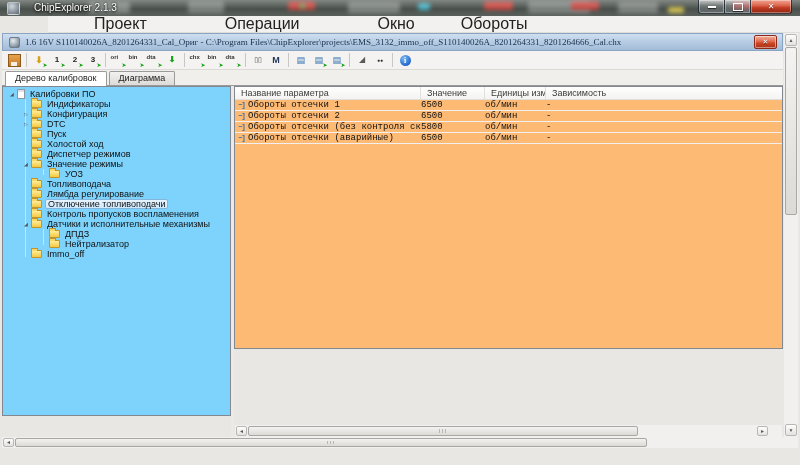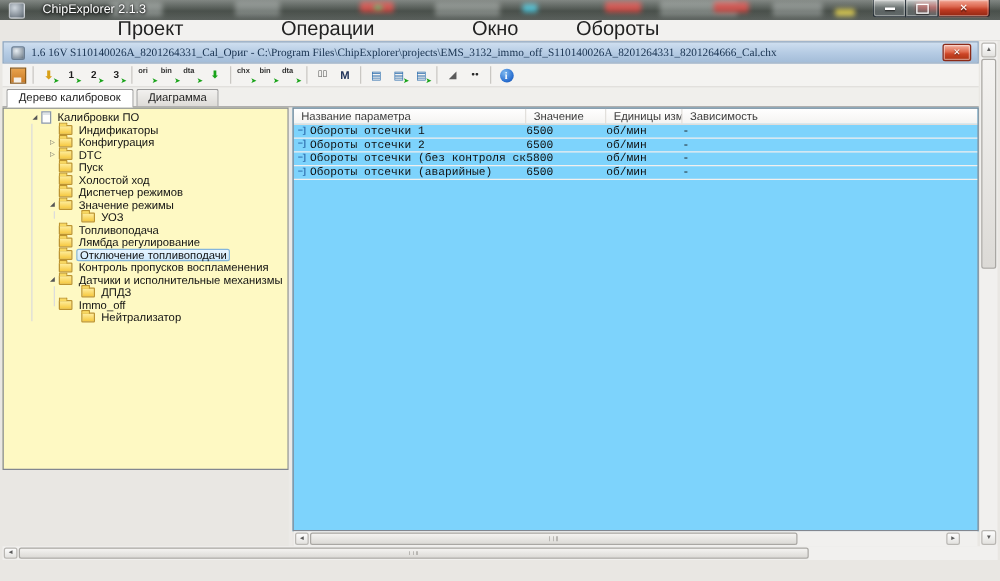--- a/index.html
+++ b/index.html
@@ -68,24 +68,24 @@
   .tb-info{border-radius:50%;}
   .tb-info .ib{width:11px;height:11px;border-radius:50%;background:radial-gradient(circle at 35% 30%,#7db9f0,#2a6fd0 65%,#1c4f9e);
         color:#fff;font-size:8px;font-weight:bold;display:flex;align-items:center;justify-content:center;font-family:"Liberation Serif",serif;}
   
   #tabstrip{position:absolute;left:2px;top:70px;width:781px;height:16px;background:#f0efec;
         border-bottom:1px solid #9a9a9a;display:flex;align-items:flex-end;padding-left:3px;box-sizing:border-box;font-size:9px;}
   .tab{padding:1px 9px 2px 9px;border:1px solid #9a9a9a;border-bottom:none;border-radius:2px 2px 0 0;color:#222;}
   .tab.active{background:#fff;position:relative;margin-bottom:-1px;padding-bottom:3px;z-index:2;}
   .tab.inactive{background:linear-gradient(#f2f1ef,#dddbd7);margin-left:2px;}
   
-  #tree-pane{position:absolute;left:2px;top:86px;width:229px;height:290px;background:#fef9c3;
-        border:1px solid #828790;box-sizing:border-box;overflow:hidden;padding-left:16px;}
+  #tree-pane{position:absolute;left:2px;top:86px;width:229px;height:330px;background:#7dd3fc;
+        border:1px solid #828790;box-sizing:border-box;overflow:hidden;}
   #splitter{position:absolute;left:231px;top:86px;width:3px;height:351px;background:#eceae7;}
-  #table-pane{position:absolute;left:234px;top:86px;width:549px;height:339px;background:#7dd3fc;
+  #table-pane{position:absolute;left:234px;top:86px;width:549px;height:263px;background:#fdba74;
         border:1px solid #828790;box-sizing:border-box;overflow:hidden;}
   
   .guide{position:absolute;width:1px;background:#dcdcdc;}
   .trow{display:flex;align-items:center;height:10px;white-space:nowrap;position:relative;}
   .trow.lv0{padding-left:4px;}
   .trow.lv1{padding-left:18px;}
   .trow.lv2{padding-left:36px;}
   .texp{width:10px;text-align:center;color:#555;font-size:5px;line-height:10px;flex:0 0 auto;}
   .fico{width:11px;height:8px;margin-right:3px;flex:0 0 auto;position:relative;border-radius:1px;
         background:linear-gradient(#ffed9b,#f6c83f);border:1px solid #bd9430;box-sizing:border-box;}
@@ -351,29 +351,29 @@
       <div class="trow lv1">
           <span class="texp">◢</span>
           <span class="fico"></span>
           <span class="tlab">Датчики и исполнительные механизмы</span>
         </div>
       <div class="trow lv2">
           <span class="texp"></span>
           <span class="fico"></span>
           <span class="tlab">ДПДЗ</span>
         </div>
+      <div class="trow lv2">
+          <span class="texp"></span>
+          <span class="fico"></span>
+          <span class="tlab">Нейтрализатор</span>
+        </div>
       <div class="trow lv1">
           <span class="texp"></span>
           <span class="fico"></span>
           <span class="tlab">Immo_off</span>
-        </div>
-      <div class="trow lv2">
-          <span class="texp"></span>
-          <span class="fico"></span>
-          <span class="tlab">Нейтрализатор</span>
         </div>
     </div>
   </div>
 
   <div id="splitter"></div>
 
   <div id="table-pane">
     <div id="thead">
       <span class="hc h1">Название параметра</span>
       <span class="hc h2">Значение</span>

